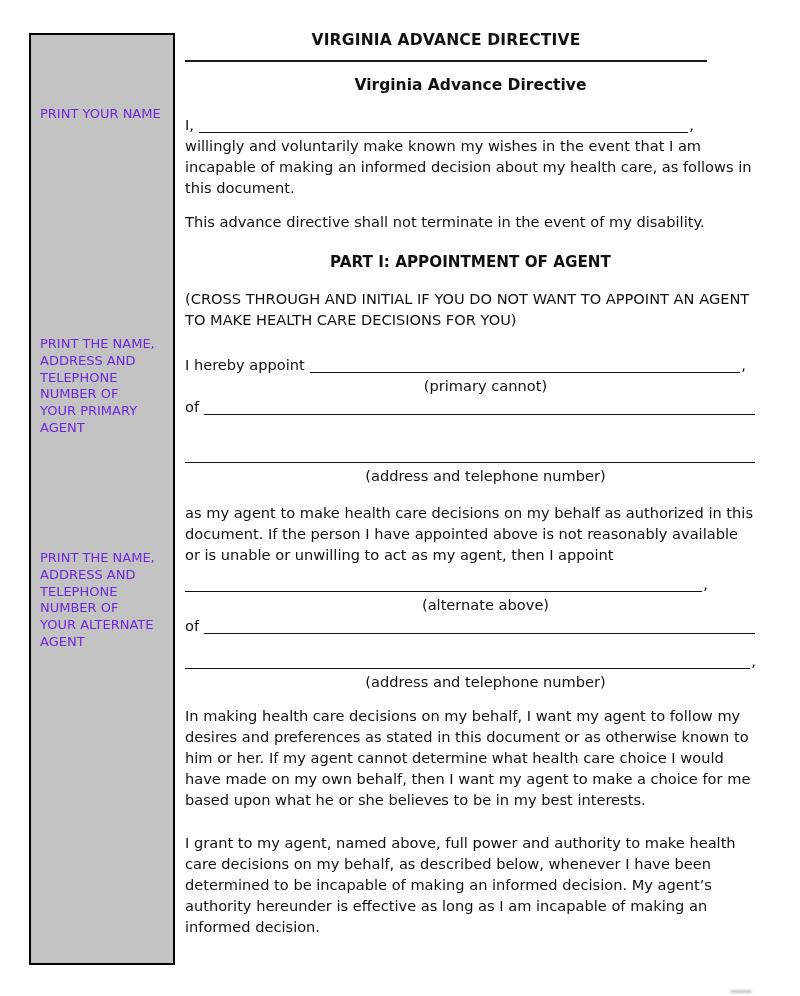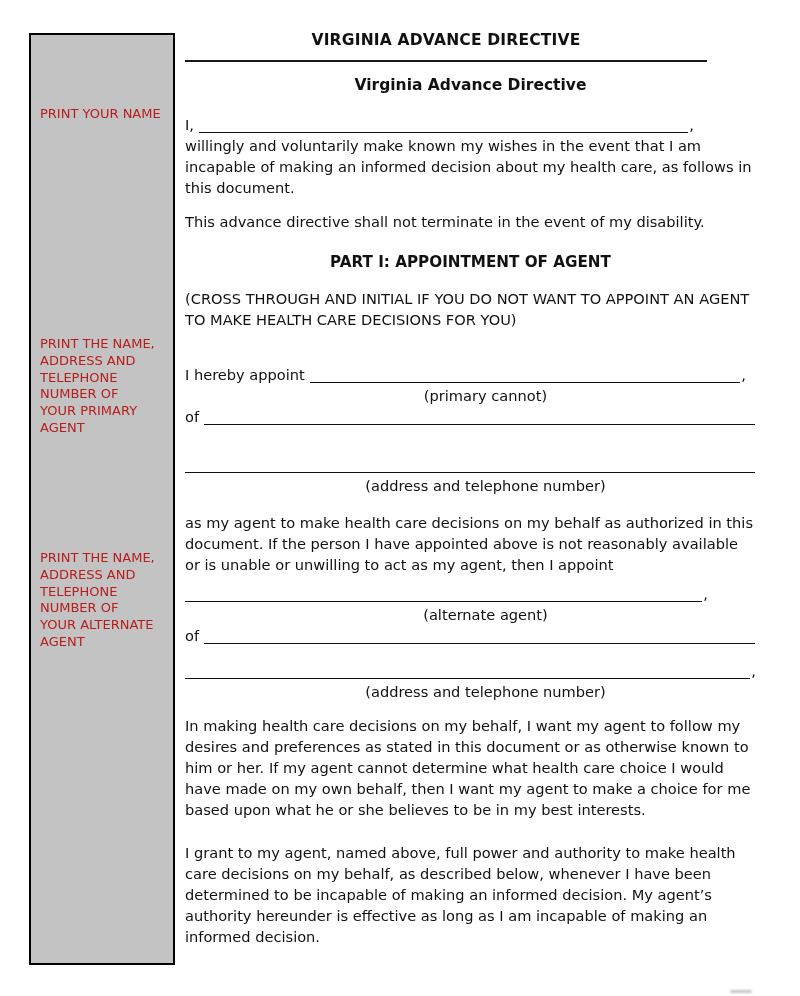--- a/index.html
+++ b/index.html
@@ -9,21 +9,21 @@
     position:relative; width:800px; height:996px; background:#ffffff;
     overflow:hidden; font-size:14.6px; line-height:21px;
   }
   
   .sidebar {
     position:absolute; left:29px; top:33px; width:146px; height:932px;
     background:#c3c3c3; border:2px solid #000;
   }
   .sidebar-label {
     position:absolute; left:9px; right:4px;
-    font-size:13px; line-height:16.8px; white-space:pre-line; color:#b91c1c;
+    font-size:13px; line-height:16.8px; white-space:pre-line; color:#6d28d9;
   }
   .sl-0 { top:71px; }
   .sl-1 { top:301px; }
   .sl-2 { top:515px; }
   .sl-3 { top:828px; }
   
   .main { position:absolute; left:185px; top:30px; width:571px; }
   .doc-title {
     width:522px; text-align:center; font-weight:bold; font-size:15.5px;
     letter-spacing:.2px;
@@ -34,21 +34,21 @@
   .para { text-align:left; }
   .mt-sm { margin-top:13px; }
   .part-heading { margin-top:20px; text-align:center; font-weight:bold; font-size:15.2px; }
   .cross-para { margin-top:15px; }
   
   .fill-row { display:flex; align-items:flex-end; }
   .fill-prefix { white-space:pre; }
   .fill-line { flex:1; border-bottom:1.6px solid #111; height:18px; margin:0 1px 2px 5px; }
   .fill-line.no-prefix { margin-left:0; }
   .row-name { margin-top:18px; margin-right:62px; }
-  .row-appoint { margin-top:34px; margin-right:10px; }
+  .row-appoint { margin-top:24px; margin-right:10px; }
   .row-of { }
   .row-addr1 { margin-top:28px; }
   .row-alt { margin-top:8px; margin-right:48px; }
   .row-addr2 { margin-top:14px; }
   .caption { text-align:center; padding-left:30px; }
   .para-agent { margin-top:16px; }
   .para-grant { margin-top:22px; }
   .serve-line { }
   
   .page-corner-mark {
@@ -113,21 +113,21 @@
       <span class="fill-line no-prefix"></span>
     </div>
     <div class="caption">(address and telephone number)</div>
 
     <p class="para para-agent">as my agent to make health care decisions on my behalf as authorized in this document. If the person I have appointed above is not reasonably available or is unable or unwilling to act as my agent, then I appoint</p>
 
     <div class="fill-row row-alt">
       <span class="fill-line no-prefix"></span>
       <span class="fill-suffix">,</span>
     </div>
-    <div class="caption">(alternate agent)</div>
+    <div class="caption">(alternate above)</div>
 
     <div class="fill-row row-of">
       <span class="fill-prefix">of</span>
       <span class="fill-line"></span>
     </div>
 
     <div class="fill-row row-addr2">
       <span class="fill-line no-prefix"></span>
       <span class="fill-suffix">,</span>
     </div>

